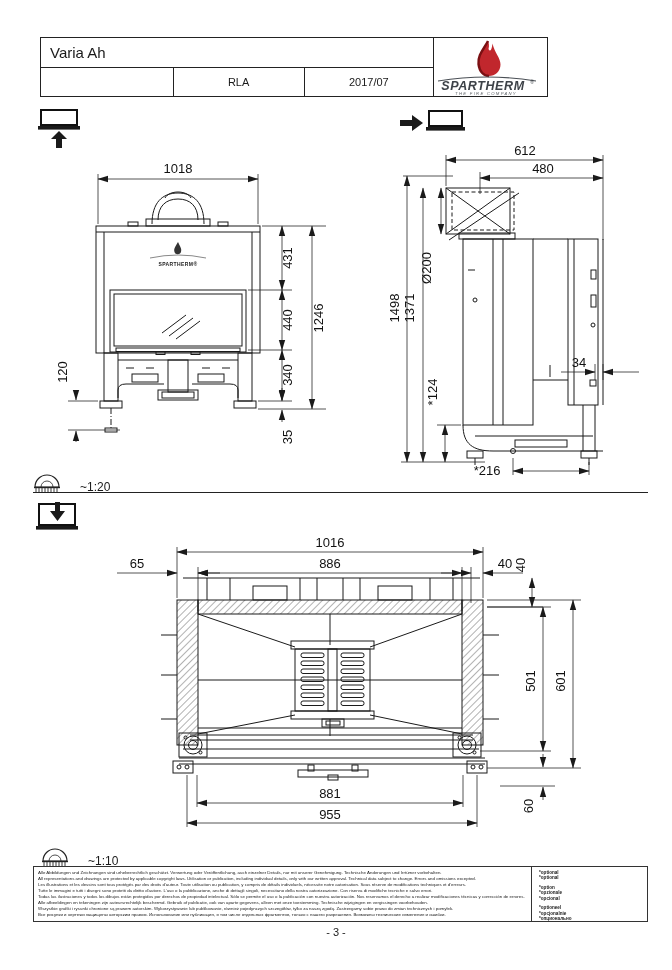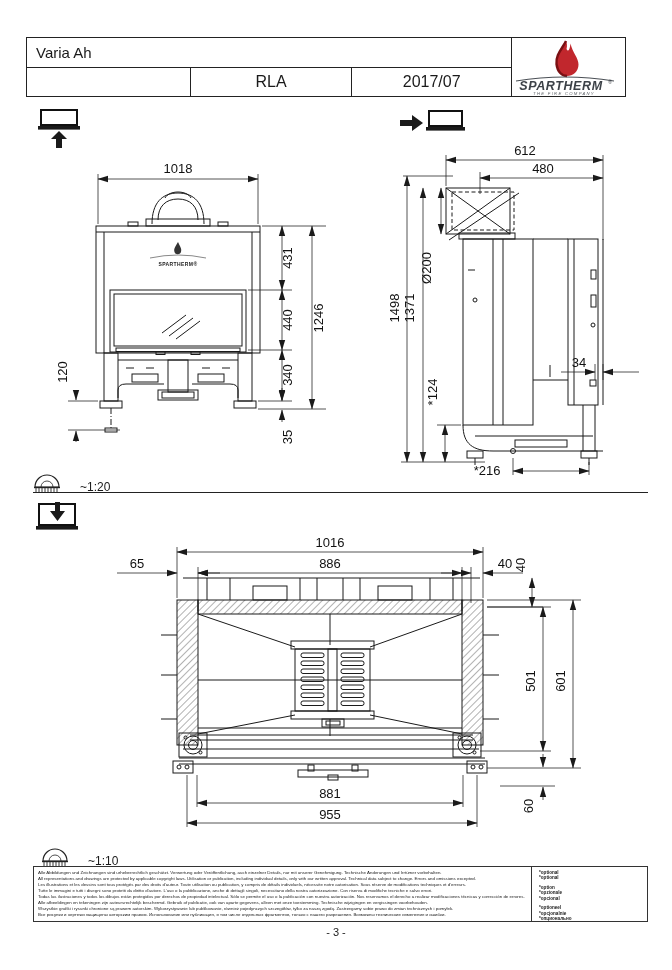--- a/index.html
+++ b/index.html
@@ -1,26 +1,26 @@
 <!DOCTYPE html>
 <html><head>
 <meta charset="utf-8">
 <style>
   html,body{margin:0;padding:0;background:#e8e8e8;}
   .page{position:relative;width:672px;height:970px;background:#ffffff;overflow:hidden;
         font-family:"Liberation Sans",sans-serif;color:#1a1a1a;}
   .abs{position:absolute;}
   
-  .hdr{position:absolute;left:26px;top:37px;width:600px;height:60px;border:1.5px solid #222;
+  .hdr{position:absolute;left:40px;top:37px;width:508px;height:60px;border:1.5px solid #222;
        display:flex;box-sizing:border-box;background:#fff;}
   .hdr-left{flex:1;display:flex;flex-direction:column;min-width:0;}
   .hdr-row1{height:29px;border-bottom:1.2px solid #222;display:flex;align-items:center;
             padding-left:9px;font-size:15px;}
   .hdr-row2{flex:1;display:flex;}
-  .hdr-c{display:flex;align-items:center;justify-content:center;font-size:16px;box-sizing:border-box;}
+  .hdr-c{display:flex;align-items:center;justify-content:center;font-size:11px;box-sizing:border-box;}
   .hdr-c1{width:163px;}
   .hdr-c2{width:162px;border-left:1.2px solid #222;}
   .hdr-c3{width:160px;border-left:1.2px solid #222;}
   .hdr-logo{width:113px;border-left:1.2px solid #222;display:flex;align-items:center;font-style:italic;}
   
   svg{overflow:visible;}
   .ln line,.ln path,.ln rect,.ln circle{stroke:#1a1a1a;stroke-width:1;fill:none;}
   .wf{fill:#fff;}
   .dk{fill:#1a1a1a;stroke:none;}
   .dim line{stroke:#2a2a2a;stroke-width:0.8;fill:none;}

